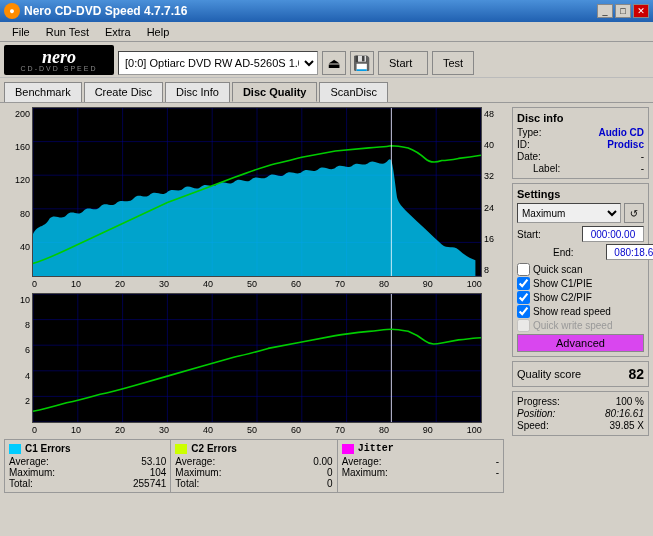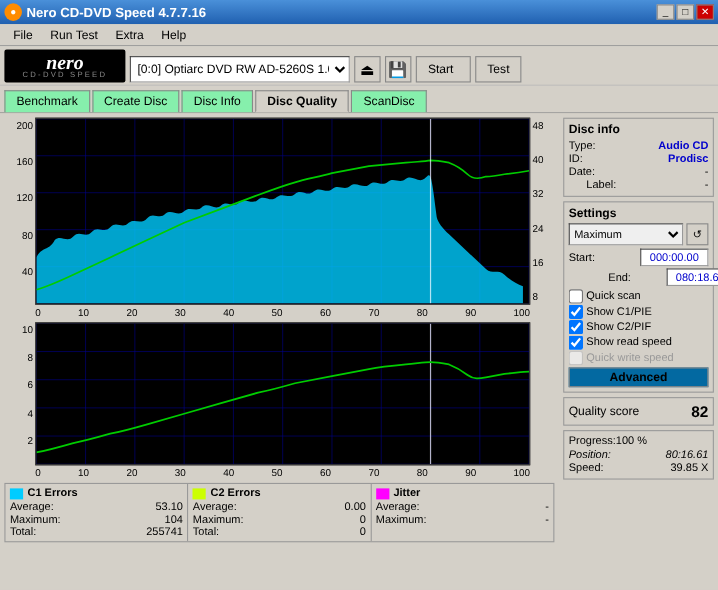--- a/index.html
+++ b/index.html
@@ -17,21 +17,21 @@
     
     .menu-bar { background: #d4d0c8; height: 20px; display: flex; align-items: center; padding: 0 4px; border-bottom: 1px solid #999; }
     .menu-item { padding: 2px 8px; font-size: 11px; cursor: pointer; }
     .drive-select { width: 200px; height: 24px; font-size: 11px; background: white; border: 1px inset #999; padding: 0 2px; }
     .toolbar-btn { height: 24px; padding: 0 10px; font-size: 11px; background: #d4d0c8; border: 1px solid #888; cursor: pointer; display: flex; align-items: center; }
     .toolbar-btn.start { background: #d4d0c8; }
     .toolbar-icon { width: 24px; height: 24px; border: 1px solid #888; background: #d4d0c8; display: flex; align-items: center; justify-content: center; cursor: pointer; font-size: 14px; }
     
     
     .tabs { display: flex; background: #d4d0c8; padding: 4px 4px 0; gap: 2px; border-bottom: 1px solid #999; }
-    .tab { padding: 3px 10px; background: #86efac; border: 1px solid #888; border-bottom: none; cursor: pointer; font-size: 11px; }
+    .tab { padding: 3px 10px; background: #e5e5e5; border: 1px solid #888; border-bottom: none; cursor: pointer; font-size: 11px; }
     .tab.active { background: #d4d0c8; border-bottom: 1px solid #d4d0c8; z-index: 1; font-weight: bold; }
     
     
     .main { display: flex; background: #d4d0c8; height: calc(536px - 22px - 20px - 36px - 26px); }
     
     
     .chart-area { flex: 1; padding: 4px; display: flex; flex-direction: column; gap: 2px; }
     
     
     .right-panel { width: 145px; padding: 4px; display: flex; flex-direction: column; gap: 4px; }
@@ -248,21 +248,21 @@
         </div>
         <div style="display:flex;justify-content:space-between;font-size:10px;">
           <span>Total:</span>
           <span>0</span>
         </div>
       </div>
 
       <div style="flex:1;padding:3px 4px;">
         <div style="display:flex;align-items:center;margin-bottom:2px;">
           <span style="display:inline-block;width:12px;height:10px;background:#ff00ff;margin-right:4px;"></span>
-          <span style="font-size:10px;font-weight:bold;">Jitter</span>
+          <span style="font-size:10px;font-weight:bold;font-family:Liberation Mono, monospace;">Jitter</span>
         </div>
         <div style="display:flex;justify-content:space-between;font-size:10px;">
           <span>Average:</span>
           <span>-</span>
         </div>
         <div style="display:flex;justify-content:space-between;font-size:10px;">
           <span>Maximum:</span>
           <span>-</span>
         </div>
       </div>
@@ -331,32 +331,32 @@
       <div style="display:flex;align-items:center;gap:3px;font-size:10px;margin-bottom:1px;">
         <input type="checkbox" checked="" style="">
         <span>Show read speed</span>
       </div>
       <div style="display:flex;align-items:center;gap:3px;font-size:10px;margin-bottom:2px;">
         <input type="checkbox" disabled="" style="">
         <span style="color:#999;">Quick write speed</span>
       </div>
       
       
-      <button style="background:#0369a1;border:1px solid #888;padding:2px 8px;font-size:11px;cursor:pointer;width:100%;font-weight:bold;">Advanced</button>
+      <button style="background:#d946ef;border:1px solid #888;padding:2px 8px;font-size:11px;cursor:pointer;width:100%;">Advanced</button>
     </div>
 
     <div style="border:1px solid #999;padding:4px;background:#d4d0c8;">
       <div style="display:flex;justify-content:space-between;align-items:center;font-size:11px;">
         <span>Quality score</span>
         <span style="font-size:14px;font-weight:bold;">82</span>
       </div>
     </div>
 
     <div style="border:1px solid #999;padding:4px;background:#d4d0c8;">
-      <div style="display:flex;justify-content:flex-start;font-size:10px;margin-bottom:1px;">
+      <div style="display:flex;justify-content:space-between;font-size:10px;margin-bottom:1px;">
         <span>Progress:</span>
         <span>100 %</span>
       </div>
       <div style="display:flex;justify-content:space-between;font-size:10px;margin-bottom:1px;font-style:italic;">
         <span>Position:</span>
         <span>80:16.61</span>
       </div>
       <div style="display:flex;justify-content:space-between;font-size:10px;">
         <span>Speed:</span>
         <span>39.85 X</span>

